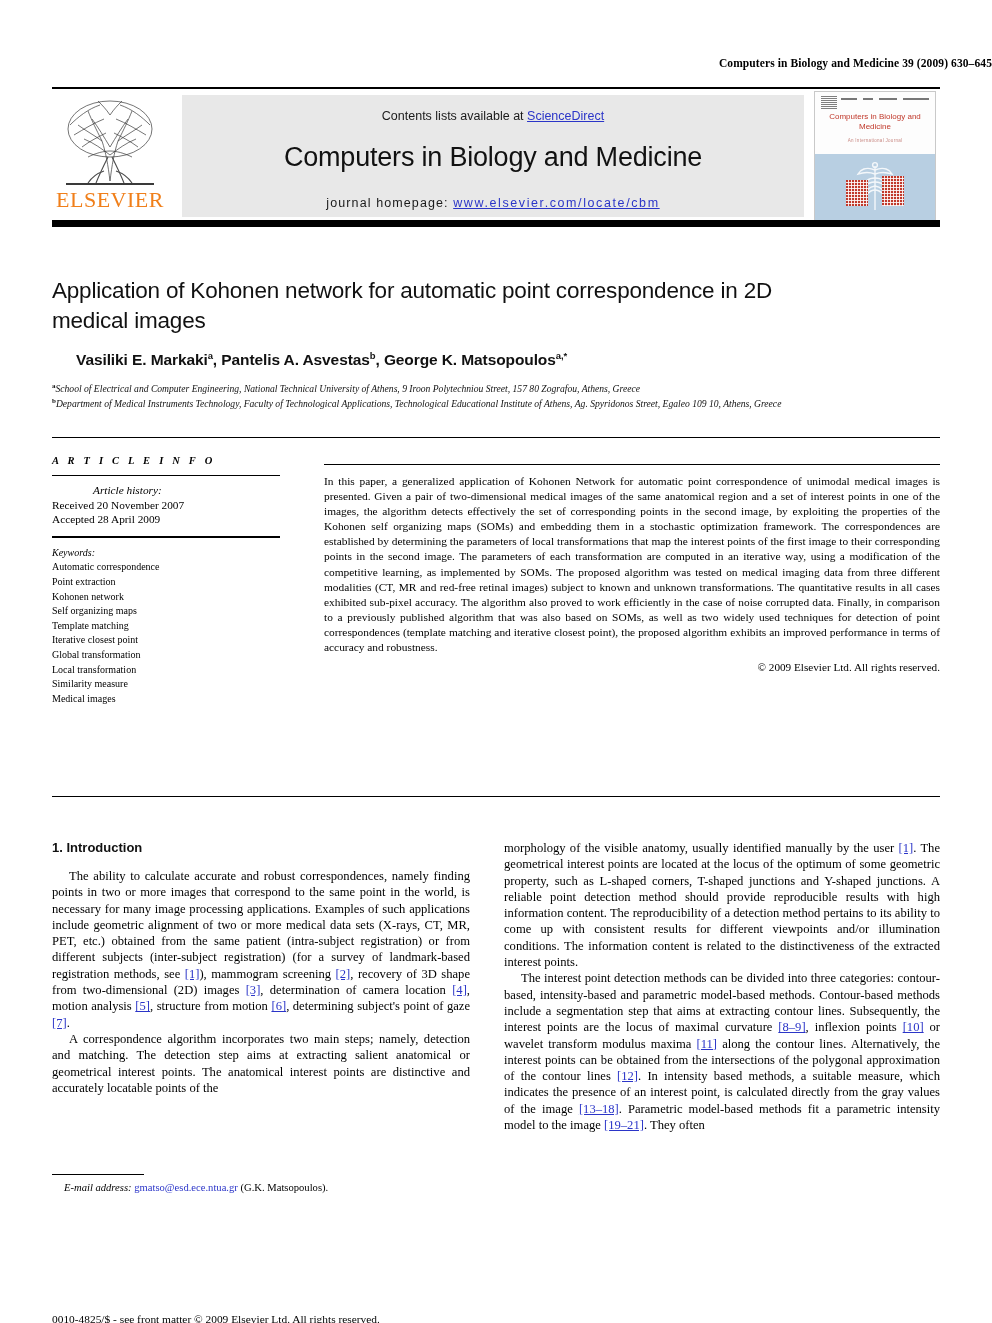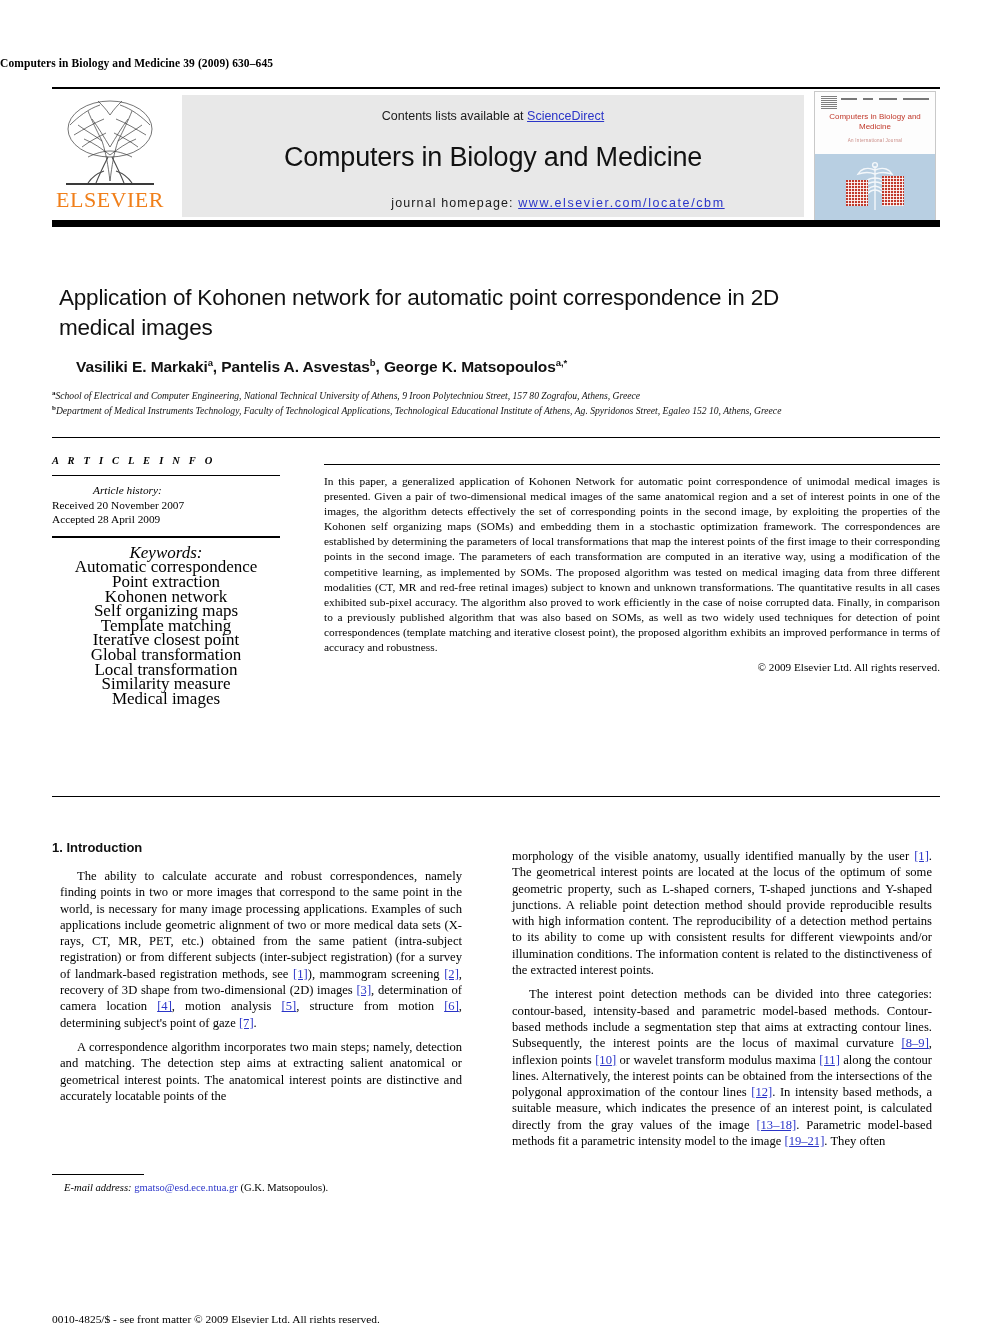--- a/index.html
+++ b/index.html
@@ -21,21 +21,21 @@
     width: 992px;
     height: 1323px;
     background: #fff;
   }
 
   
   .running-head {
     position: absolute;
     left: 0; top: 57px;
     width: 992px;
-    text-align: left;
+    text-align: right;
     font-family: "Liberation Serif", serif;
     font-size: 11.5px;
     font-weight: 700;
     letter-spacing: 0.1px;
   }
 
   
   .masthead {
     position: absolute;
     left: 52px; top: 87px;
@@ -99,21 +99,21 @@
     text-align: center;
     font-family: "Liberation Sans", sans-serif;
     font-size: 27px;
     font-weight: 400;
     color: #111;
     letter-spacing: -0.2px;
   }
   .homepage-line {
     position: absolute;
     left: 0; top: 101px;
-    width: 752px;
+    width: 622px;
     text-align: center;
     font-family: "Liberation Sans", sans-serif;
     font-size: 12.5px;
     color: #1a1a1a;
     letter-spacing: 1.1px;
   }
   .homepage-line .url {
     color: #2b35c8;
     letter-spacing: 1.6px;
   }
@@ -222,21 +222,21 @@
     left: 52px; top: 276px;
     width: 888px;
   }
   .art-title {
     font-family: "Liberation Sans", sans-serif;
     font-size: 22.5px;
     font-weight: 400;
     line-height: 30px;
     color: #111;
     letter-spacing: -0.2px;
-    margin: 7px;
+    margin: 0;
     width: 790px;
   }
   .authors {
     margin-top: 14px;
     font-family: "Liberation Sans", sans-serif;
     font-size: 15.5px;
     font-weight: 700;
     color: #111;
     letter-spacing: -0.1px;
     margin-left: 24px;
@@ -302,23 +302,22 @@
     line-height: 14.6px;
     margin-top: 7px;
   }
   .info-body .lbl {
     font-style: italic;
     margin-left: 41px;
   }
   .kw-block {
     margin-top: 8px;
     font-family: "Liberation Serif", serif;
-    font-size: 17px;
+    font-size: 10px;
     line-height: 14.6px;
-    text-align: center;
   }
   .kw-block .lbl {
     font-style: italic;
   }
   .abs-text {
     margin-top: 9px;
     font-family: "Liberation Serif", serif;
     font-size: 11.4px;
     line-height: 15.1px;
     text-align: justify;
@@ -354,21 +353,21 @@
     font-size: 13px;
     font-weight: 700;
     margin: 0 0 13px 0;
     color: #111;
   }
   .para {
     font-family: "Liberation Serif", serif;
     font-size: 12.6px;
     line-height: 16.3px;
     text-align: justify;
-    margin: 8px;
+    margin: 0;
     text-indent: 17px;
     color: #000;
   }
   .para + .para {
     margin-top: 0;
   }
   .ref {
     color: #2b35c8;
   }
 
@@ -486,21 +485,21 @@
     </div>
 
     <div class="masthead-rule-bottom"></div>
   </div>
 
   <div class="title-block">
     <h1 class="art-title">Application of Kohonen network for automatic point correspondence in 2D medical images</h1>
     <div class="authors">Vasiliki E. Markaki<sup>a</sup>, Pantelis A. Asvestas<sup>b</sup>, George K. Matsopoulos<sup>a,</sup><sup>*</sup></div>
     <div class="affiliations">
       <div><sup>a</sup><span>School of Electrical and Computer Engineering, National Technical University of Athens, 9 Iroon Polytechniou Street, 157 80 Zografou, Athens, Greece</span></div>
-      <div><sup>b</sup><span>Department of Medical Instruments Technology, Faculty of Technological Applications, Technological Educational Institute of Athens, Ag. Spyridonos Street, Egaleo 152 10, Athens, Greece</span></div>
+      <div><sup>b</sup><span>Department of Medical Instruments Technology, Faculty of Technological Applications, Technological Educational Institute of Athens, Ag. Spyridonos Street, Egaleo 109 10, Athens, Greece</span></div>
     </div>
   </div>
 
   <div class="info-rule-top"></div>
 
   <div class="info-col">
     <div class="sec-head">A R T I C L E   I N F O</div>
     <div class="hr-thin"></div>
     <div class="info-body">
       <div class="lbl">Article history:</div>

